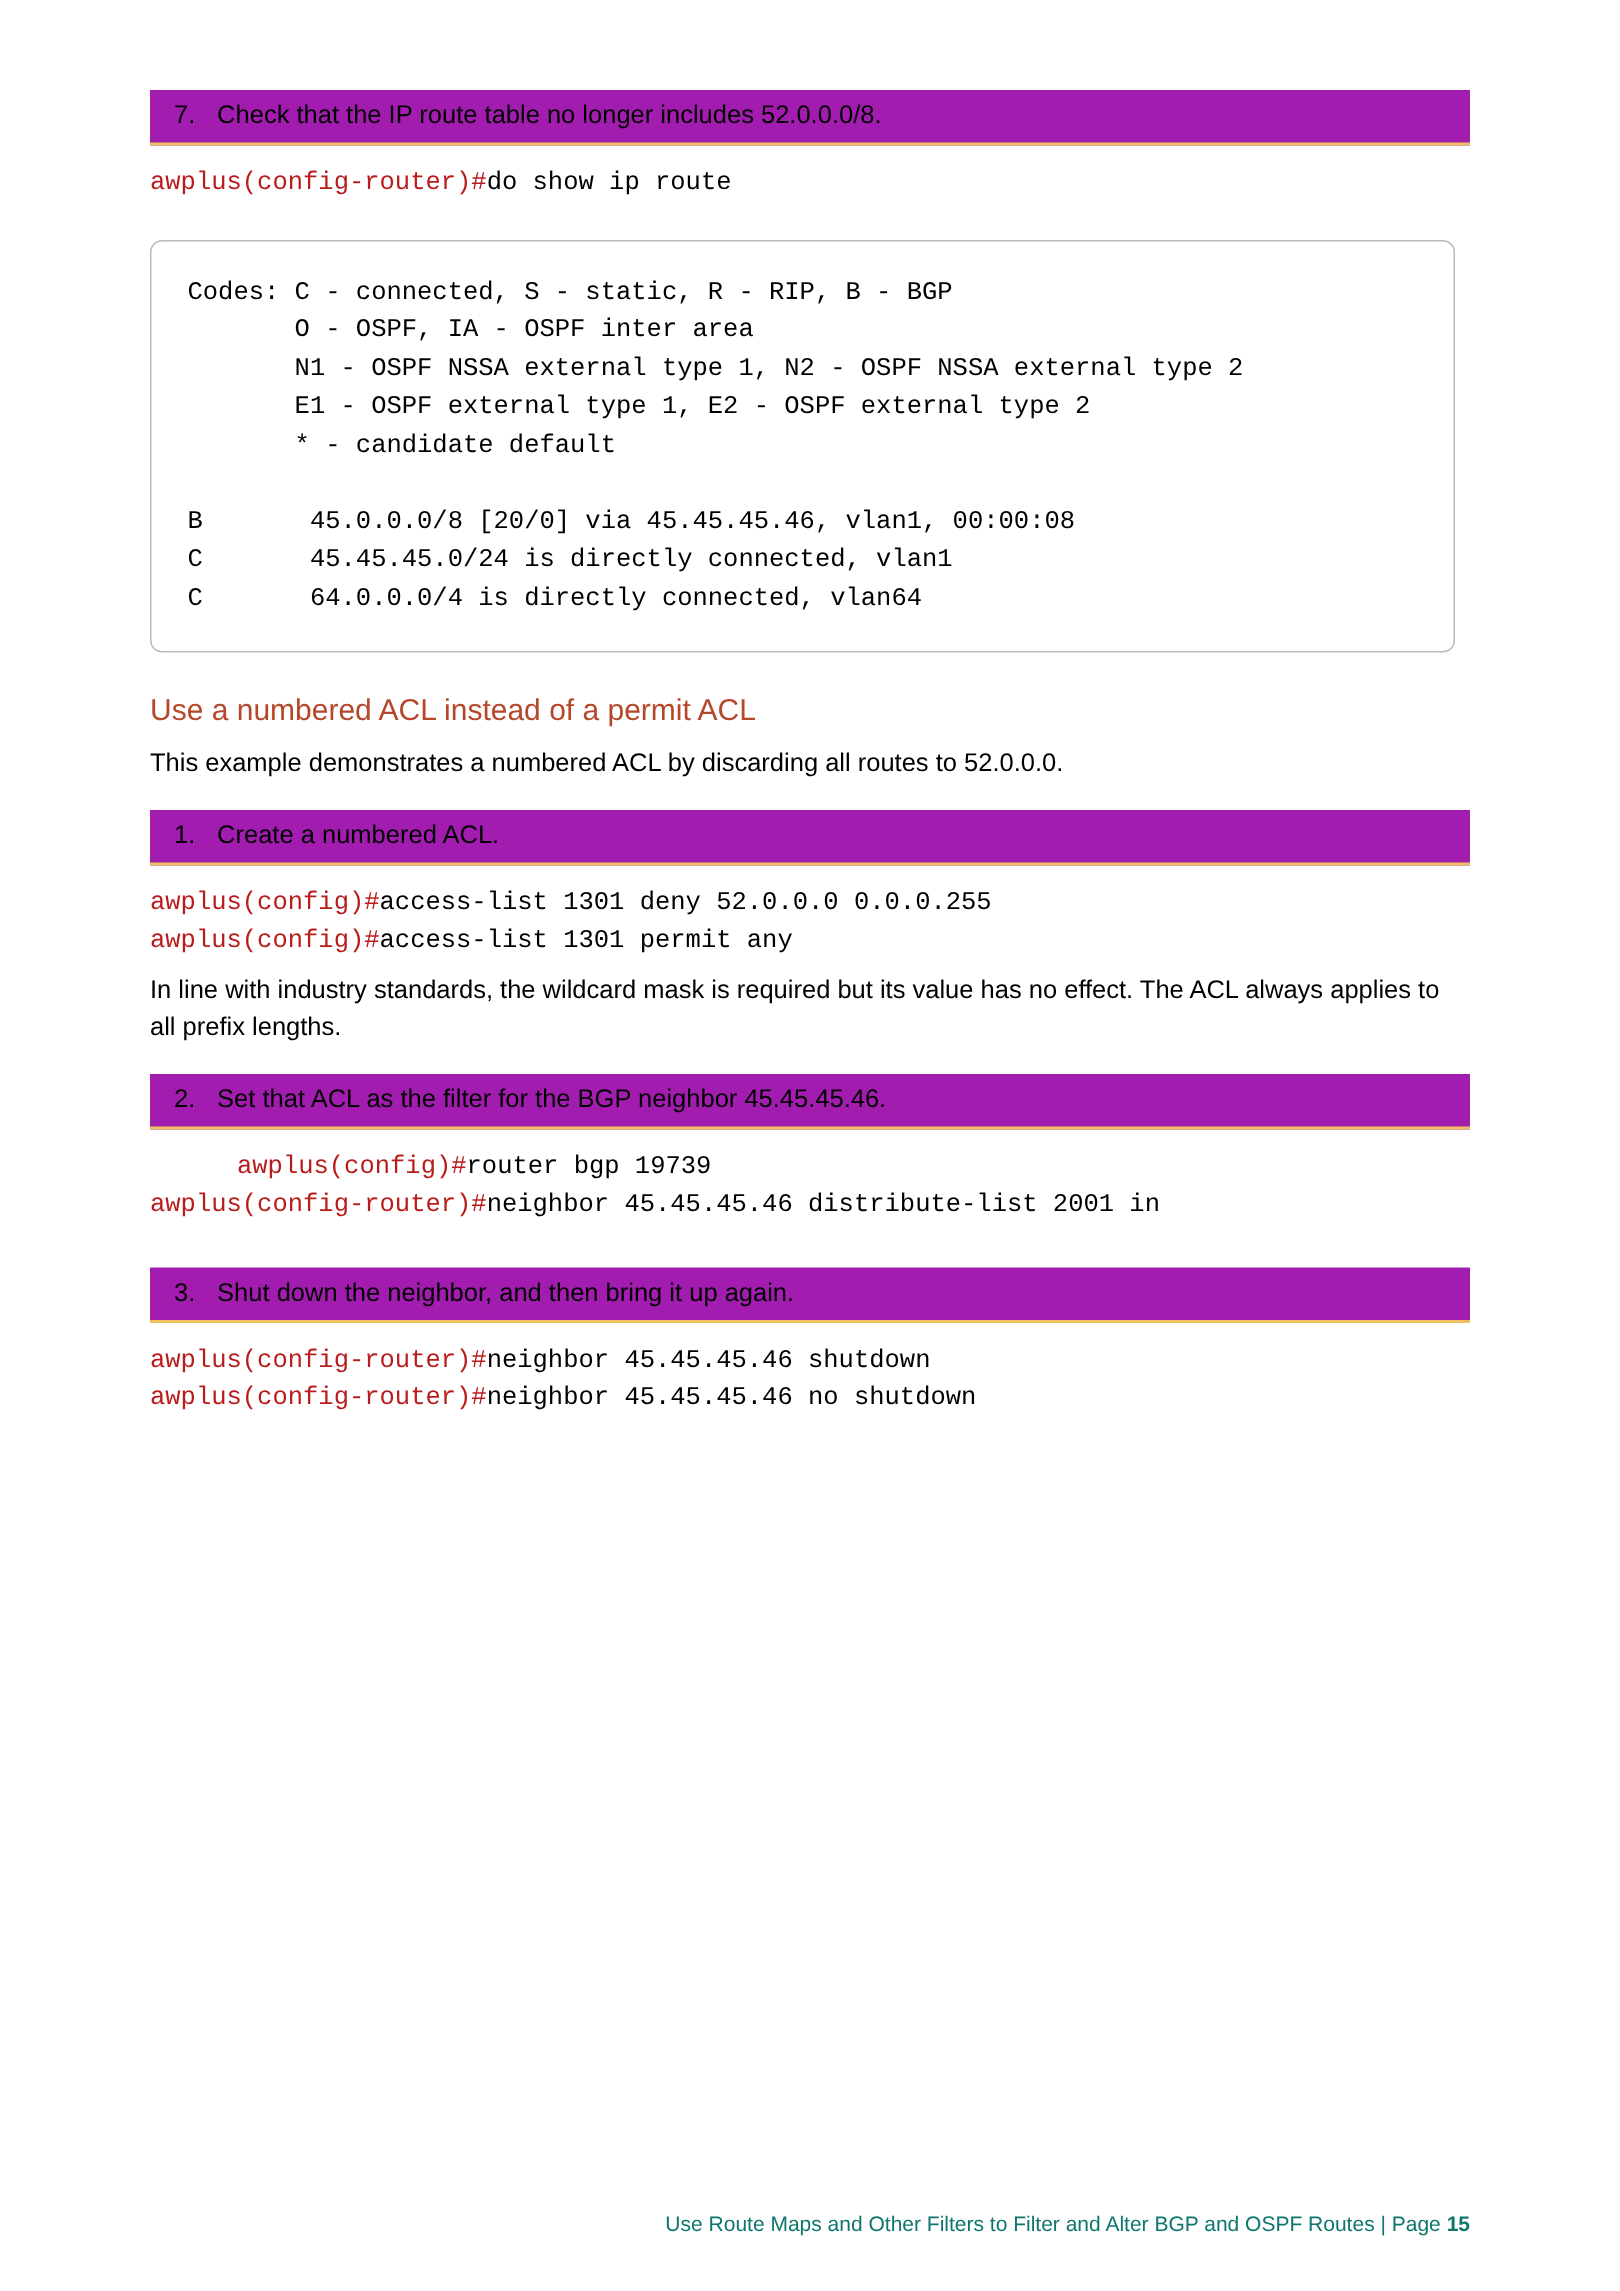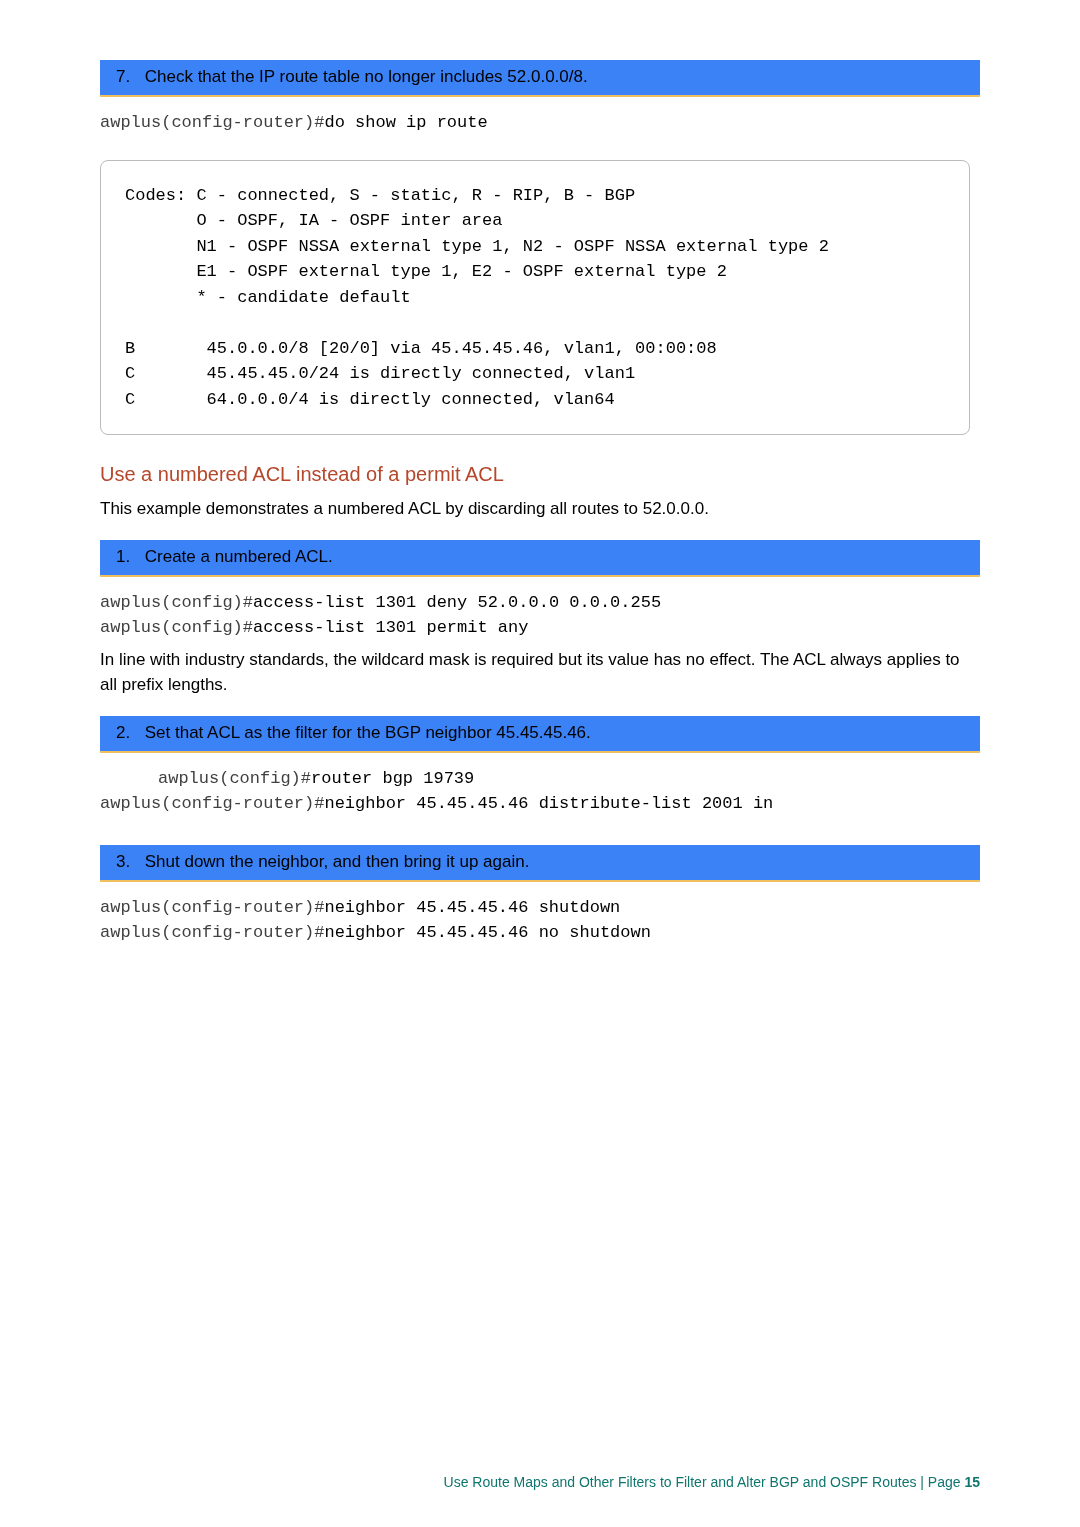--- a/index.html
+++ b/index.html
@@ -17,21 +17,21 @@
     box-sizing: border-box;
     position: relative;
   }
   .header-title {
     text-align: right;
     font-size: 15px;
     color: #000;
     margin-bottom: 55px;
   }
   .step {
-    background: #3b82f6;
+    background: #a21caf;
     border-bottom: 2px solid #f0c060;
     padding: 6px 10px 6px 16px;
     font-size: 17px;
     margin-top: 18px;
     margin-bottom: 16px;
     line-height: 1.35;
   }
   .step .num {
     display: inline-block;
     width: 24px;
@@ -40,21 +40,21 @@
     font-family: "Courier New", monospace;
     font-size: 17px;
     margin: 6px 0 6px 0;
     padding-left: 0;
     white-space: pre;
   }
   .cmd-line.indent {
     padding-left: 58px;
   }
   .prompt {
-    color: #404040;
+    color: #b91c1c;
   }
   .cmdtext {
     color: #000;
   }
   .output-box {
     border: 1px solid #bbb;
     border-radius: 8px;
     margin: 28px 10px 28px 0;
     padding: 22px 24px 22px 24px;
     font-family: "Courier New", monospace;

